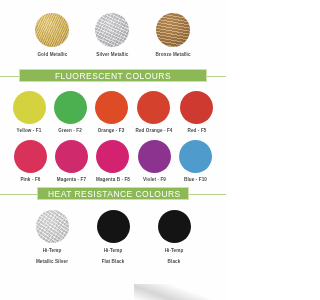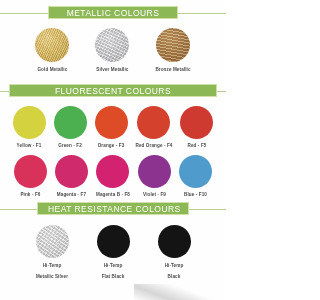--- a/index.html
+++ b/index.html
@@ -48,21 +48,21 @@
     text-align: center;
     color: #ffffff;
     font-size: 8.5px;
     letter-spacing: 0.45px;
     font-weight: 400;
     box-sizing: border-box;
     padding: 0 10px;
     white-space: nowrap;
   }
   .banner.w-metallic { width: 130px; }
-  .banner.w-fluorescent { width: 208px; }
+  .banner.w-fluorescent { width: 188px; }
   .banner.w-heat { width: 152px; }
 
   
   .swatch-row {
     display: flex;
     justify-content: center;
     align-items: flex-start;
   }
   .swatch {
     display: flex;
@@ -136,24 +136,20 @@
     background: linear-gradient(200deg, rgba(255,255,255,0) 40%, rgba(120,120,120,0.30) 72%, rgba(255,255,255,0) 100%);
     pointer-events: none;
   }
 </style>
 </head>
 <body>
 
 <div class="page">
 
   <div class="sec-metallic">
-    <div class="banner-wrap">
-      <div class="banner-rule"></div>
-      <div class="banner w-metallic">METALLIC COLOURS</div>
-    </div>
 
     <div class="swatch-row metallic-row">
       <div class="swatch">
         <span class="dot gold"></span>
         <span class="label">Gold Metallic</span>
       </div>
       <div class="swatch">
         <span class="dot silver"></span>
         <span class="label">Silver Metallic</span>
       </div>

